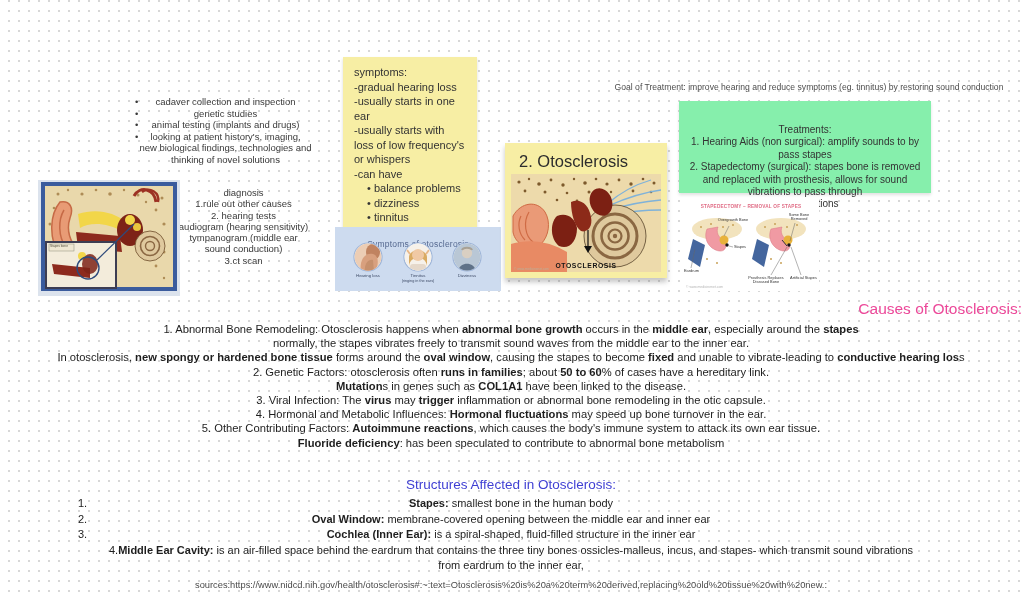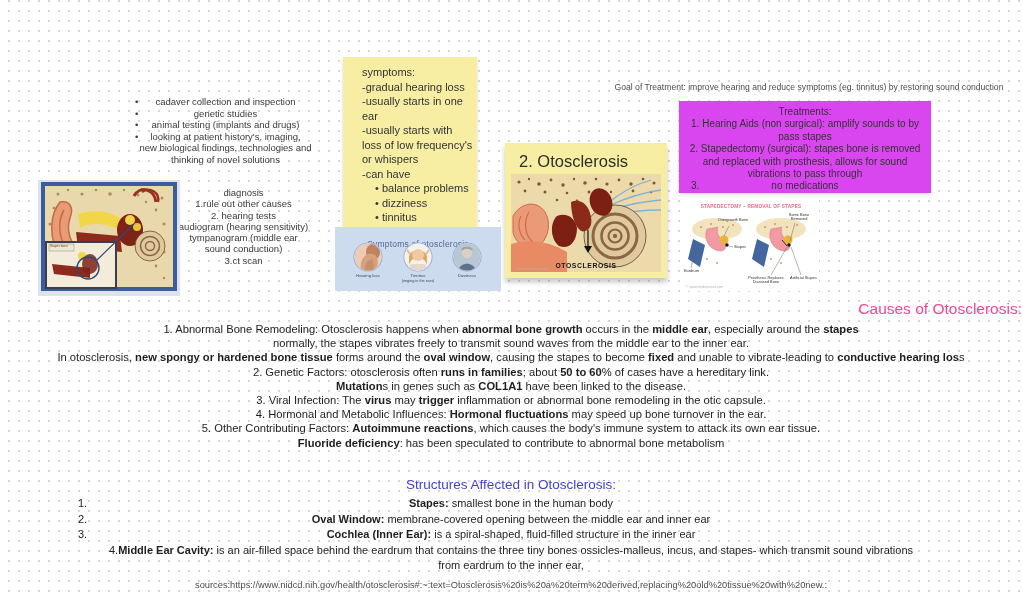--- a/index.html
+++ b/index.html
@@ -16,21 +16,21 @@
   .research .tline{position:relative}
   .research .blt{position:absolute;left:32px}
 
   .diagnosis{position:absolute;left:171px;top:187px;width:145px;font-size:9.5px;line-height:11.3px;
              text-align:center;color:#3a3a3a}
 
   .ear-panel{position:absolute;left:38px;top:180px;width:142px;height:116px}
   .ear-inset-label{position:absolute;left:12px;top:65px;width:24px;font-size:3.2px;line-height:3.5px;color:#55503e}
 
   .symptoms-sticky{position:absolute;left:343px;top:57px;width:134px;height:172px;background:#f7eea4;
-                   padding:8px 0 0 19px;box-sizing:border-box;font-size:11px;line-height:14.5px;color:#333;
+                   padding:8px 0 0 11px;box-sizing:border-box;font-size:11px;line-height:14.5px;color:#333;
                    box-shadow:0 2px 3px rgba(0,0,0,.15)}
   .symptoms-sticky .indent{padding-left:13px}
 
   .symptoms-card{position:absolute;left:335px;top:227px;width:166px;height:64px;background:#cddbef}
   .sc-title{padding-top:12px;text-align:center;font-size:8.5px;color:#55688f;letter-spacing:.2px}
   .sc-item{position:absolute;top:15px;width:46px;text-align:center}
   .sc-i0{left:10px}.sc-i1{left:60px}.sc-i2{left:109px}
   .sc-item svg{display:block;margin:0 auto}
   .sc-label{font-size:4.3px;color:#3d4a66;margin-top:2px;line-height:4.8px}
   .sc-sub{font-size:3.8px;color:#3d4a66;line-height:4.2px}
@@ -38,22 +38,22 @@
   .center-card{position:absolute;left:505px;top:143px;width:162px;height:135px;background:#f7eea4;
                box-shadow:0 4px 5px rgba(90,90,90,.35)}
   .cc-title{margin:9px 0 0 14px;font-size:16.5px;color:#2d2d2d}
   .cc-img{position:absolute;left:6px;top:31px;width:150px;height:98px}
   .cc-caption{position:absolute;left:0;bottom:3px;width:100%;text-align:center;font-size:6.8px;
               font-weight:bold;letter-spacing:.6px;color:#151515}
   .cc-wm{position:absolute;left:3px;bottom:1px;font-size:3.2px;color:#b9b09a}
 
   .goal{position:absolute;left:604px;top:82px;width:410px;text-align:center;font-size:8.6px;color:#4c4c4c}
 
-  .treatments{position:absolute;left:679px;top:101px;width:252px;height:92px;background:#d946ef;
-              padding-top:5px;box-sizing:border-box;font-size:10px;line-height:12.4px;text-align:center;
+  .treatments{position:absolute;left:679px;top:101px;width:252px;height:92px;background:#86efac;
+              padding-top:23px;box-sizing:border-box;font-size:10px;line-height:12.4px;text-align:center;
               color:#333;box-shadow:0 2px 3px rgba(0,0,0,.12)}
   .treatments .tline{position:relative}
   .treatments .num{position:absolute;left:12px}
 
   .stapedectomy{position:absolute;left:683px;top:199px;width:136px;height:92px;background:#fff}
   .st-title{position:absolute;left:0;top:5px;width:100%;text-align:center;font-size:4.7px;font-weight:bold;
             color:#e06c85;letter-spacing:.2px}
   .st-label{position:absolute;font-size:3.9px;line-height:4.3px;color:#333;text-align:center}
   .st-overgrowth{left:30px;top:19px;width:40px}
   .st-stapes{left:46px;top:46px;width:22px}

